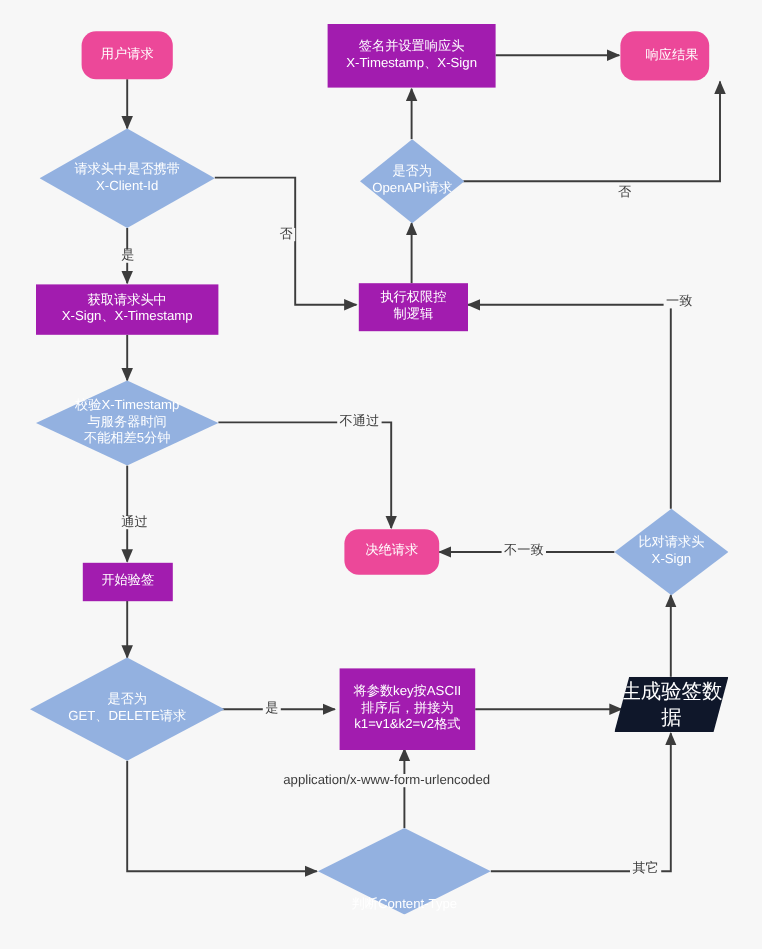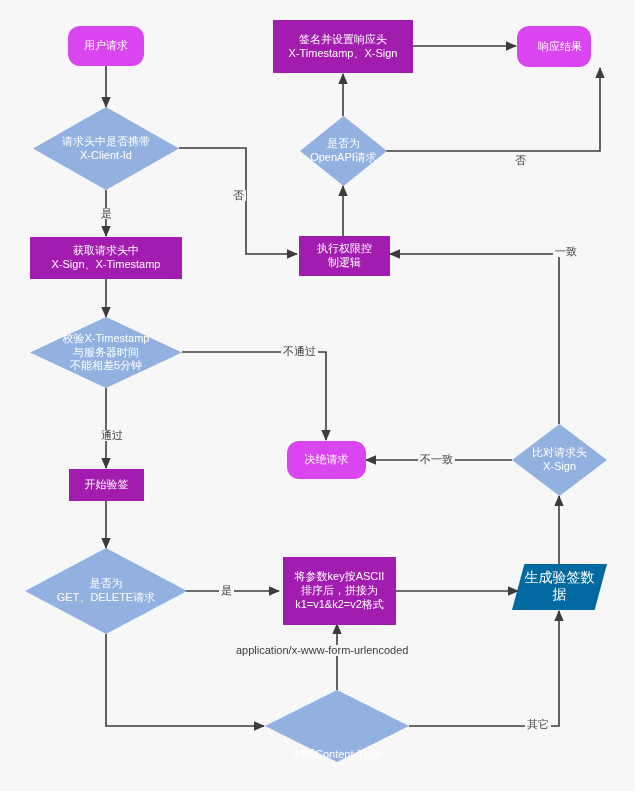--- a/index.html
+++ b/index.html
@@ -3,27 +3,27 @@
 <meta charset="utf-8">
 <style>
   html,body{margin:0;padding:0;background:#f7f7f7;}
   body{width:635px;height:791px;overflow:hidden;
        font-family:"Liberation Sans","DejaVu Sans",sans-serif;}
   #canvas{position:relative;width:635px;height:791px;background:#f7f7f7;}
   svg#edges{position:absolute;left:0;top:0;width:635px;height:791px;}
   .node{position:absolute;display:flex;align-items:center;justify-content:center;
         text-align:center;color:#ffffff;line-height:1.25;box-sizing:border-box;}
   .node span{display:block;white-space:pre-line;}
-  .terminator{background:#d946ef;border-radius:12px;font-size:11px;}
+  .terminator{background:#ec4899;border-radius:12px;font-size:11px;}
   .process{background:#a21caf;font-size:11px;}
   .decision{font-size:11px;color:#fff;}
   .edge-label{position:absolute;font-size:11px;color:#3c3c3c;background:#f7f7f7;
         padding:0 2px;white-space:nowrap;line-height:1;}
-  .parallelogram{background:#0369a1;font-size:14px;
-        clip-path:polygon(13% 0,100% 0,87% 100%,0 100%);font-family:Liberation Mono, monospace;}
+  .parallelogram{background:#0f172a;font-size:17px;
+        clip-path:polygon(13% 0,100% 0,87% 100%,0 100%);}
 </style>
 </head>
 <body>
 
 <div id="canvas">
 
   <svg id="edges" viewBox="0 0 635 791">
     <defs>
       <marker id="arrow" markerWidth="8" markerHeight="8" refX="6.4" refY="3" orient="auto" markerUnits="strokeWidth">
         <path d="M0,0 L0,6 L7,3 z" fill="#3c3c3c"></path>

